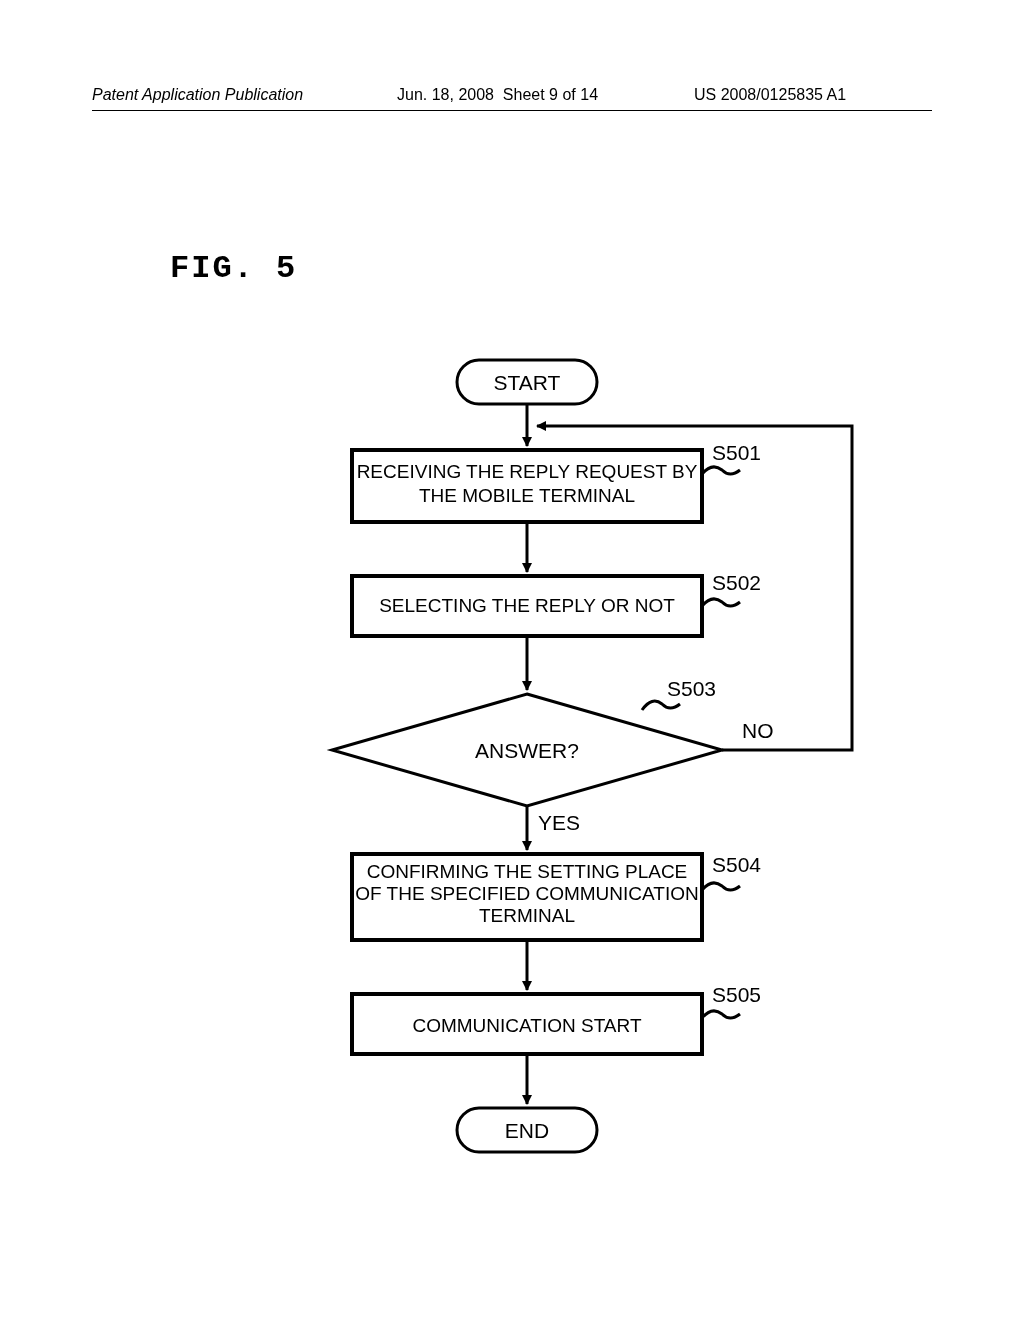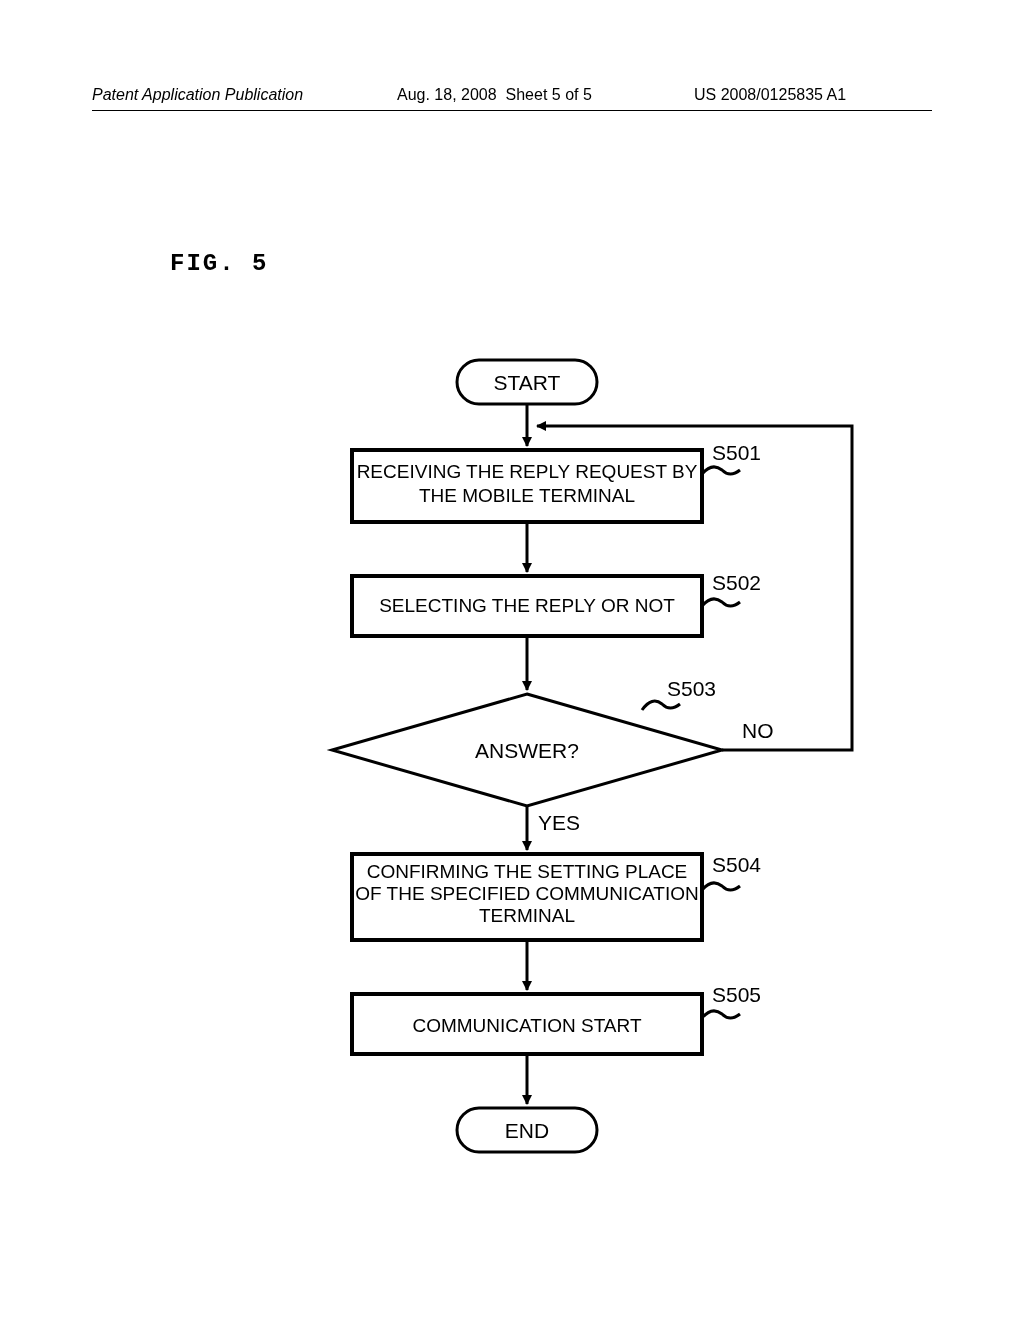--- a/index.html
+++ b/index.html
@@ -36,21 +36,21 @@
   .hdr-left { position: absolute; left: 0; font-style: italic; }
   .hdr-mid  { position: absolute; left: 305px; }
   .hdr-right{ position: absolute; left: 602px; }
 
   .figlabel {
     position: absolute;
     left: 78px;
     top: 190px;
     font-family: "Courier New", monospace;
     font-weight: bold;
-    font-size: 24px;
+    font-size: 32px;
     letter-spacing: 2px;
   }
 
   .flow {
     position: absolute;
     left: 150px;
     top: 290px;
     width: 650px;
     height: 860px;
   }
@@ -66,21 +66,21 @@
   .edge-label { font-size: 21px; }
 </style>
 </head>
 <body>
 
 <div class="page">
 
   <div class="header">
     <span class="hdr-left">Patent Application Publication</span>
     <span class="hdr-mid">
-      <span>Aug. 18, 2008</span>&nbsp;&nbsp;<span>Sheet 5 of 5</span>
+      <span>Jun. 18, 2008</span>&nbsp;&nbsp;<span>Sheet 9 of 14</span>
     </span>
     <span class="hdr-right">US 2008/0125835 A1</span>
   </div>
   <div class="header-rule"></div>
 
   <div class="figlabel">FIG. 5</div>
 
   <div class="flow">
     <svg width="650" height="870">
       <defs>

